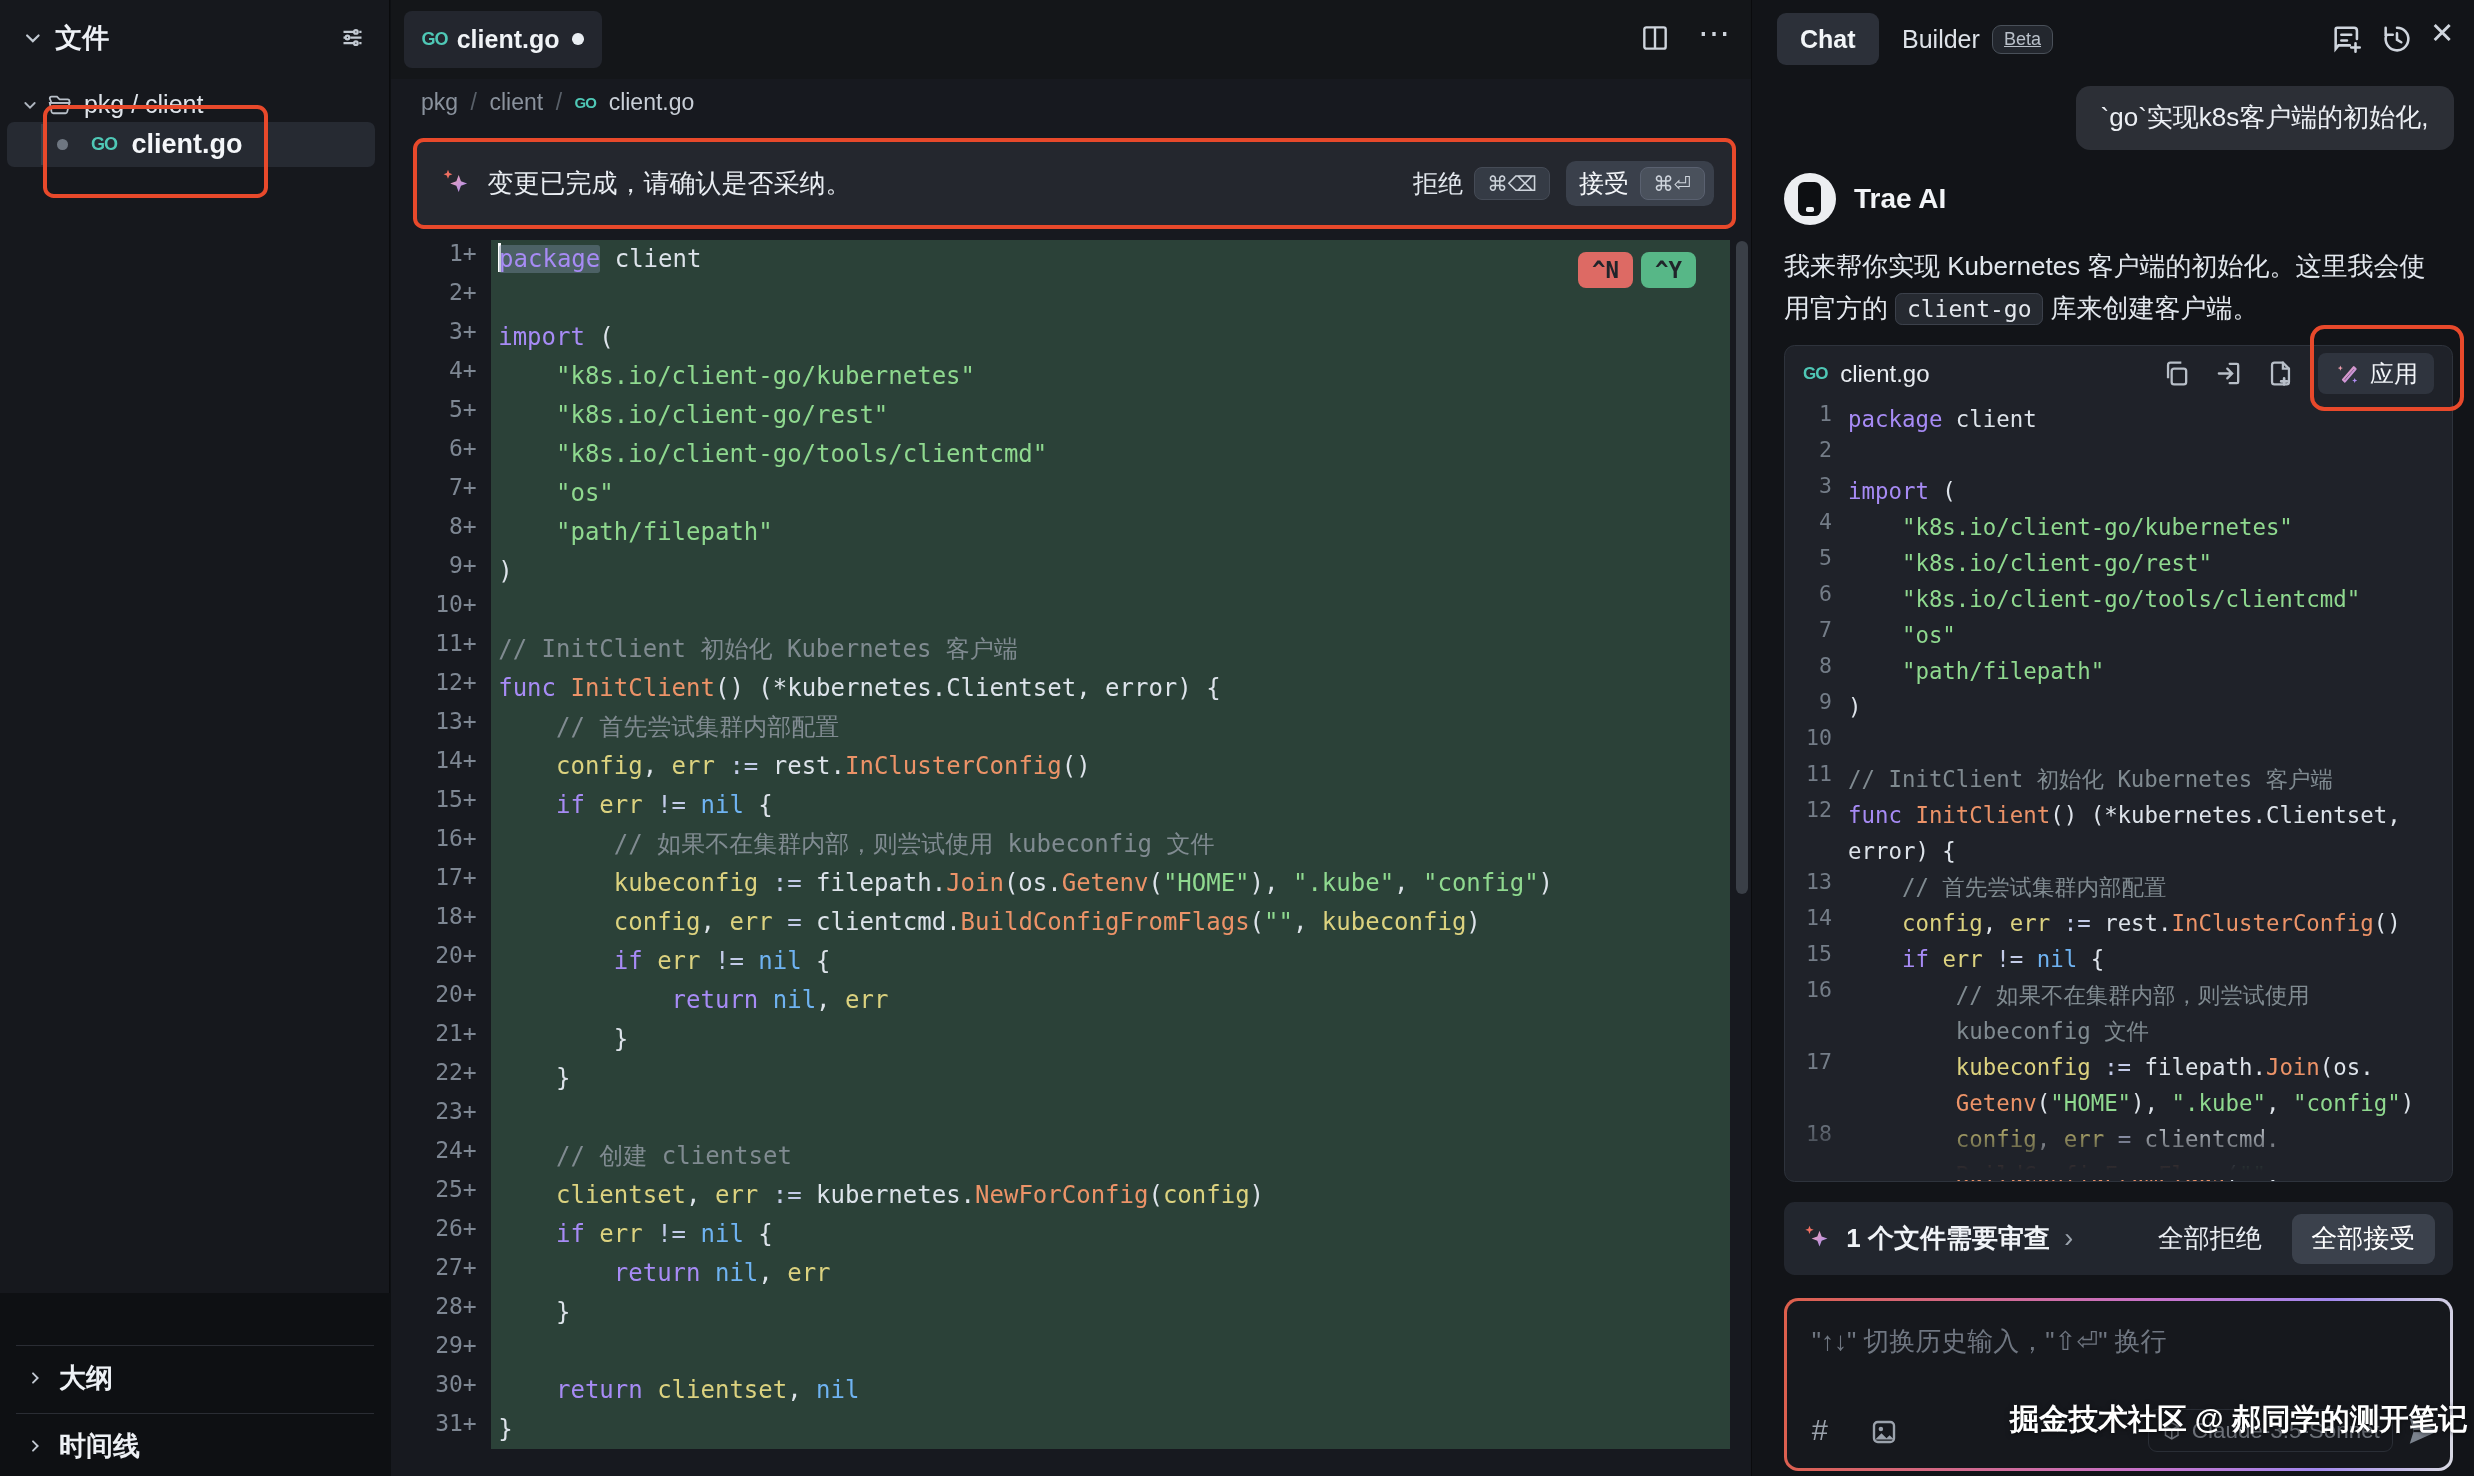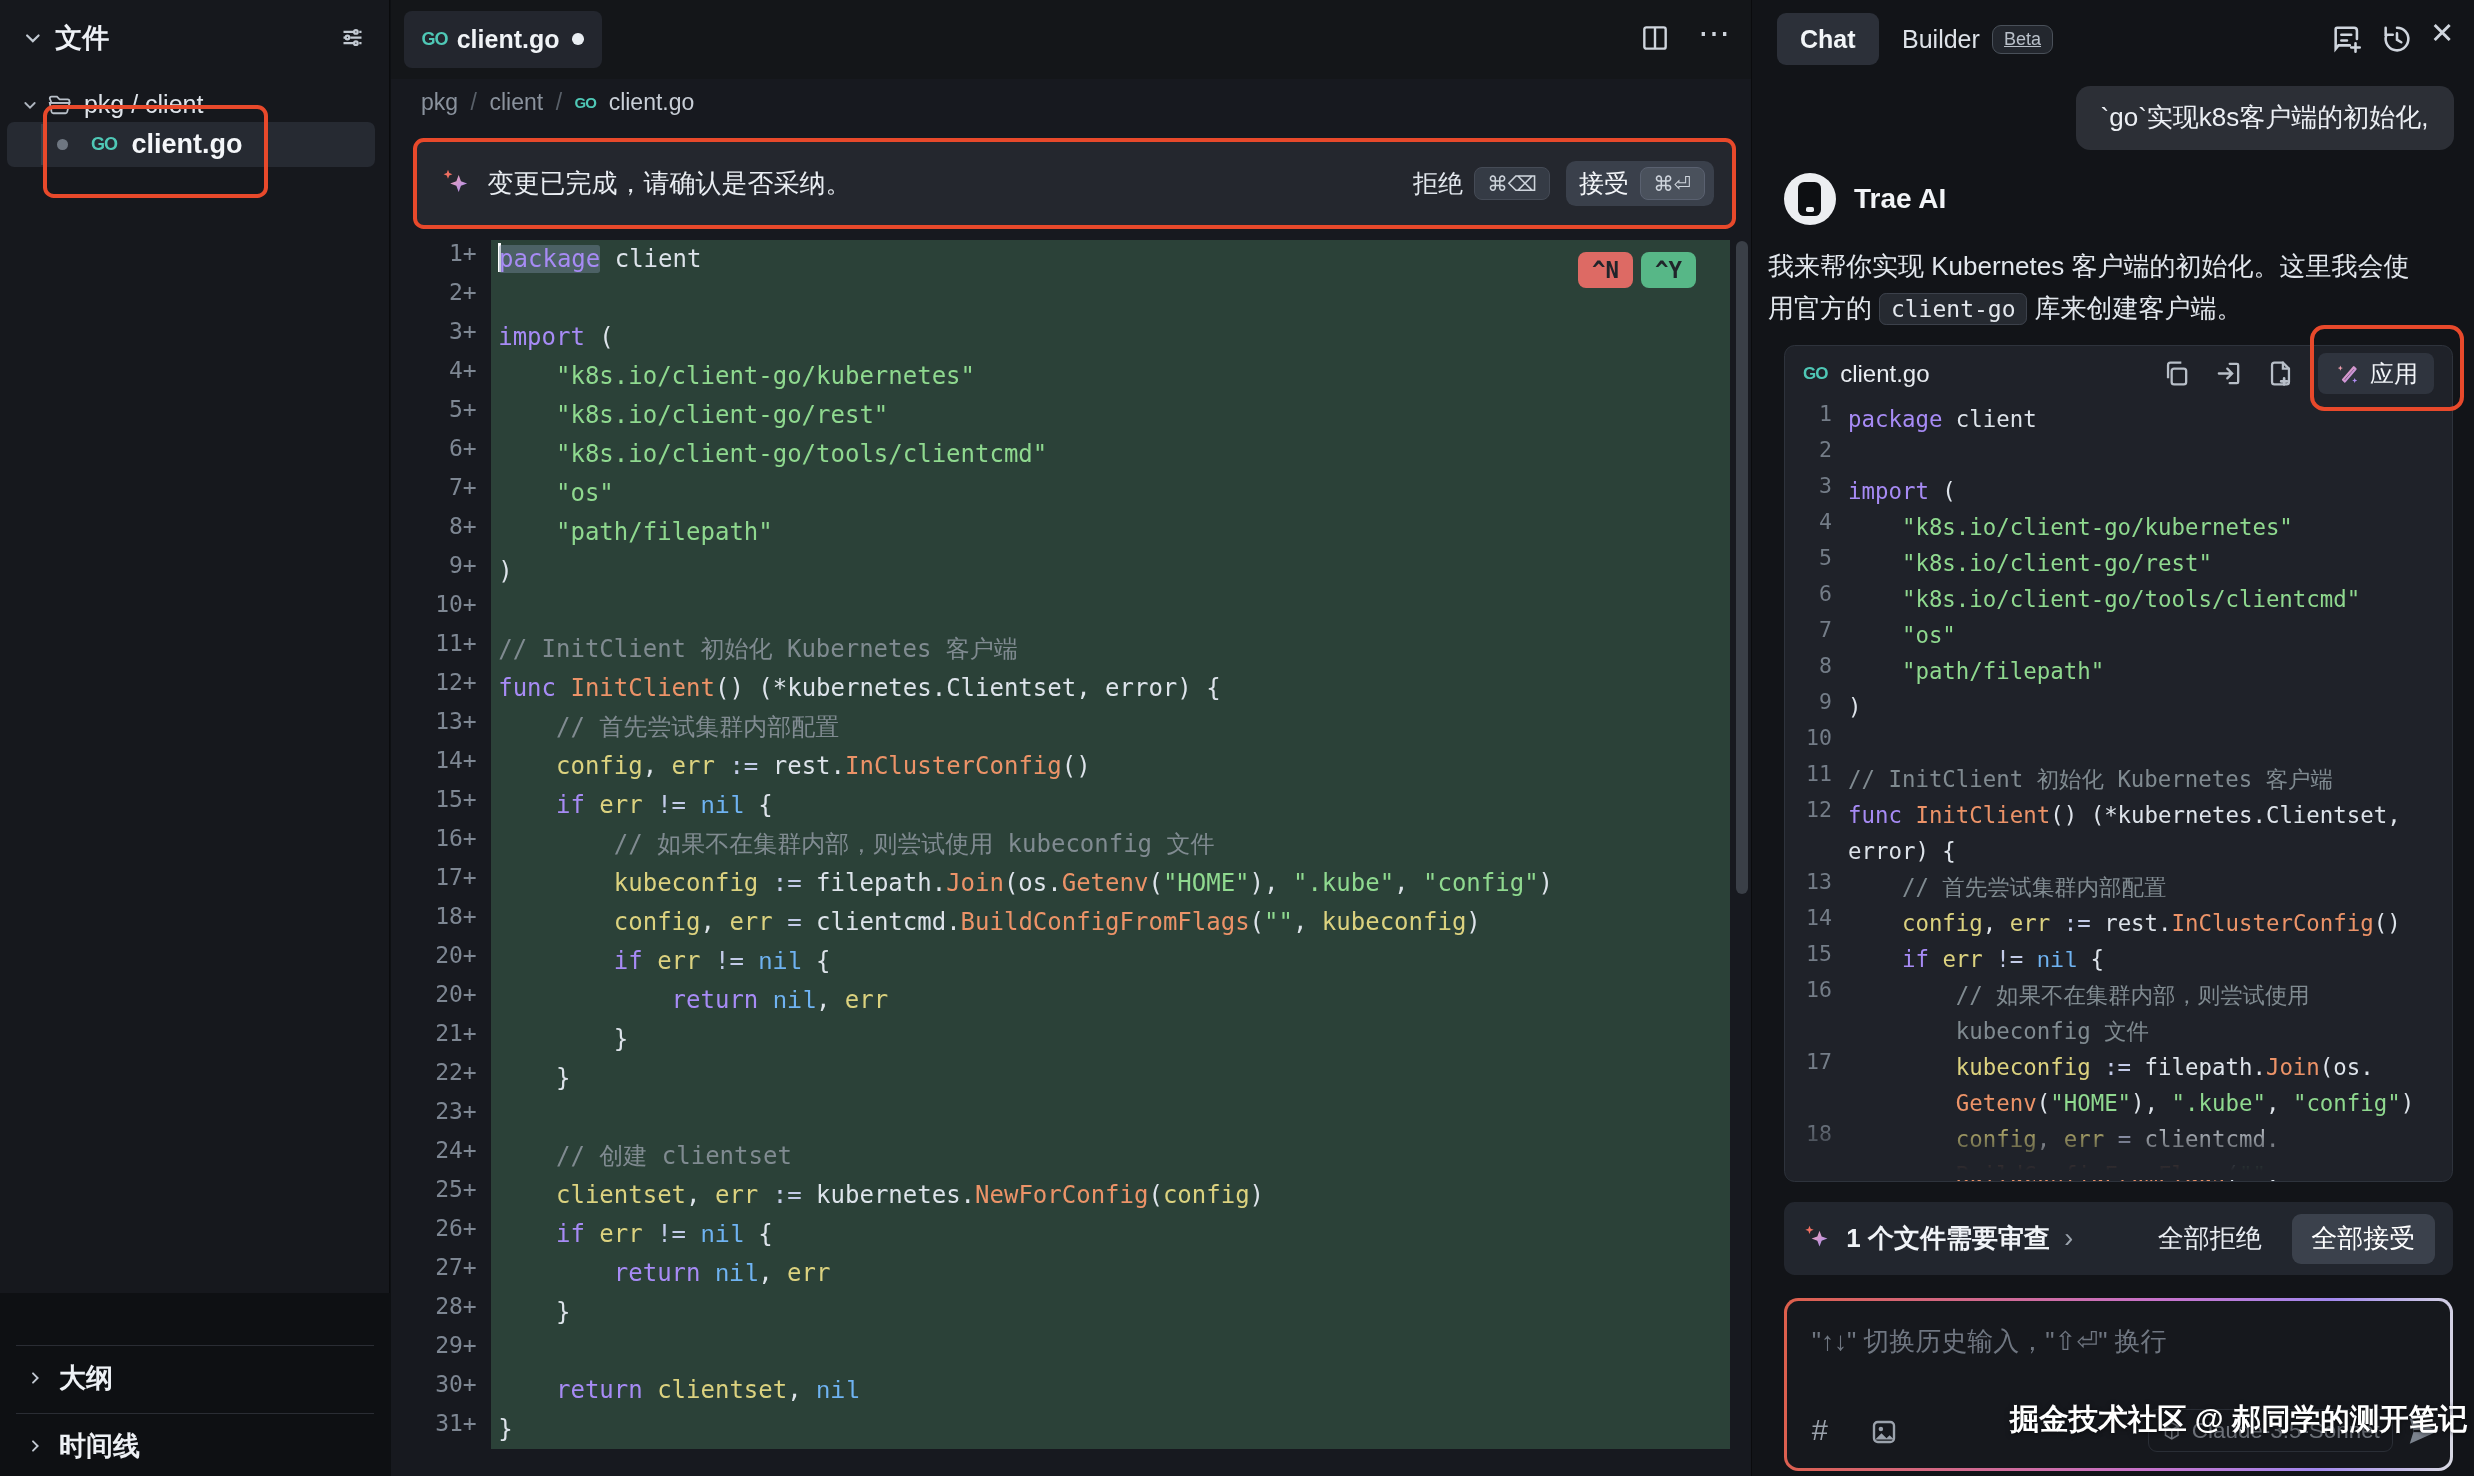--- a/index.html
+++ b/index.html
@@ -53,21 +53,21 @@
   .notif-btn { display:flex; align-items:center; gap:10.7px; font-size:25px; color:#e2e7ed; cursor:default; }
   .keychip { background:#353b45; border:0.9px solid #454b56; border-radius:8px; padding:3.6px 12.5px; font-size:20.6px; color:#ced4dc; }
   .accept-group { background:#3a404b; border-radius:9.8px; padding:6.3px 9px 6.3px 12.5px; display:flex; align-items:center; gap:10.7px; font-size:25px; color:#f4f6f9; }
   .accept-group .keychip { background:#4a515c; border-color:#5a6170; }
 
   .code-area { position:absolute; left:0; top:240px; width:100%; }
   .ed-rows .code-row { display:flex; height:39px; line-height:39px; }
   .ed-rows .gutter { width:100px; padding-right:14.3px; text-align:right; color:#7e8793; font:23px "DejaVu Sans Mono", monospace; flex:none; }
   .ed-rows .code-text { flex:1; margin-right:21.5px; background:#2b4138; white-space:pre; font:24px/39px "DejaVu Sans Mono", monospace; padding-left:7.2px; overflow:hidden; }
   .t-kw { color:#a78bf5;text-align:right; } .t-fn { color:#ec9368; } .t-str { color:#8fd98f; }
-  .t-cmt { color:#808b91; } .t-var { color:#dcd27f; } .t-nil { color:#6fb3f2;font-family:Liberation Mono, monospace; }
+  .t-cmt { color:#808b91; } .t-var { color:#dcd27f; } .t-nil { color:#6fb3f2; }
   .t-pln { color:#dde3ea; } .t-op { color:#c3cbe8; }
   .t-hl { background:rgba(118,138,158,.45); border-radius:2.7px; }
   .cursor { display:inline-block; width:2.7px; height:29px; background:#ffffff; vertical-align:-4.5px; margin-right:-1.8px; }
   .diff-badge { position:absolute; top:252px; width:55px; height:36px; border-radius:8px; font:700 22.4px "DejaVu Sans Mono", monospace; color:#20242a; display:flex; align-items:center; justify-content:center; z-index:20; }
   .badge-reject { right:118px; background:#dd6a64; }
   .badge-accept { right:55px; background:#57b787; }
   .ed-scrollbar { position:absolute; right:2.7px; top:241px; width:12.5px; height:653px; background:#3a3f47; border-radius:6.3px; }
 
   
   .p-header { position:absolute; left:0; top:0; width:100%; height:79px; }
@@ -76,21 +76,21 @@
   .beta-badge { border:1.8px solid #495059; background:#23272e; border-radius:9px; padding:2.7px 10.7px; font-size:18px; color:#b9c0c9;text-decoration:underline; }
   .p-ico { position:absolute; top:21.5px; }
   .p-close { position:absolute; top:16px; font-size:29px; color:#cfd5dd; }
 
   .user-bubble { position:absolute; right:21.5px; top:86px; max-width:572px; background:#2c2f36; border-radius:14.3px; padding:14.3px 25px; font-size:26px; color:#eceff4; }
   .ai-row { position:absolute; left:32px; top:173px; display:flex; align-items:center; gap:18px; }
   .avatar { width:52px; height:52px; border-radius:50%; background:#eceef1; position:relative; }
   .avatar .phone { position:absolute; left:14.3px; top:9px; width:23px; height:34px; background:#0d0f12; border-radius:6.3px; }
   .avatar .phone-dash { position:absolute; left:22.4px; top:34px; width:8px; height:4.5px; background:#eceef1; border-radius:1.8px; }
   .ai-name { font-size:28px; font-weight:700; color:#f2f4f7; }
-  .intro { position:absolute; left:16px; top:245px; width:667px; font-size:26px; line-height:42px; color:#e2e7ed; }
+  .intro { position:absolute; left:32px; top:245px; width:667px; font-size:26px; line-height:42px; color:#e2e7ed; }
   .inline-chip { font-family:"DejaVu Sans Mono", monospace; font-size:23px; background:#262a31; border:1.8px solid #3c414b; border-radius:7.2px; padding:1.8px 10.7px; color:#e4e8ee; }
 
   .code-card { position:absolute; left:32px; top:345px; width:669px; height:837px; background:#1f2229; border:0.9px solid #2e333c; border-radius:10.7px; overflow:hidden; }
   .card-header { height:55px; display:flex; align-items:center; padding:0 18px; gap:12.5px; }
   .card-file { font-size:24px; color:#e8ecf1; }
   .card-icons { margin-left:auto; display:flex; align-items:center; gap:23px; }
   .apply-btn { display:flex; align-items:center; gap:9px; background:#2f343e; border-radius:8px; height:41px; padding:0 16px; font-size:24px; color:#f1f4f8; }
   .pc-rows .code-row { display:flex; height:36px; line-height:36px; }
   .pc-rows .gutter { width:63px; padding-right:16px; text-align:right; color:#747d88; font:21.5px "DejaVu Sans Mono", monospace; flex:none; }
   .pc-rows .code-text { white-space:pre; font:22.4px/36px "DejaVu Sans Mono", monospace; }

